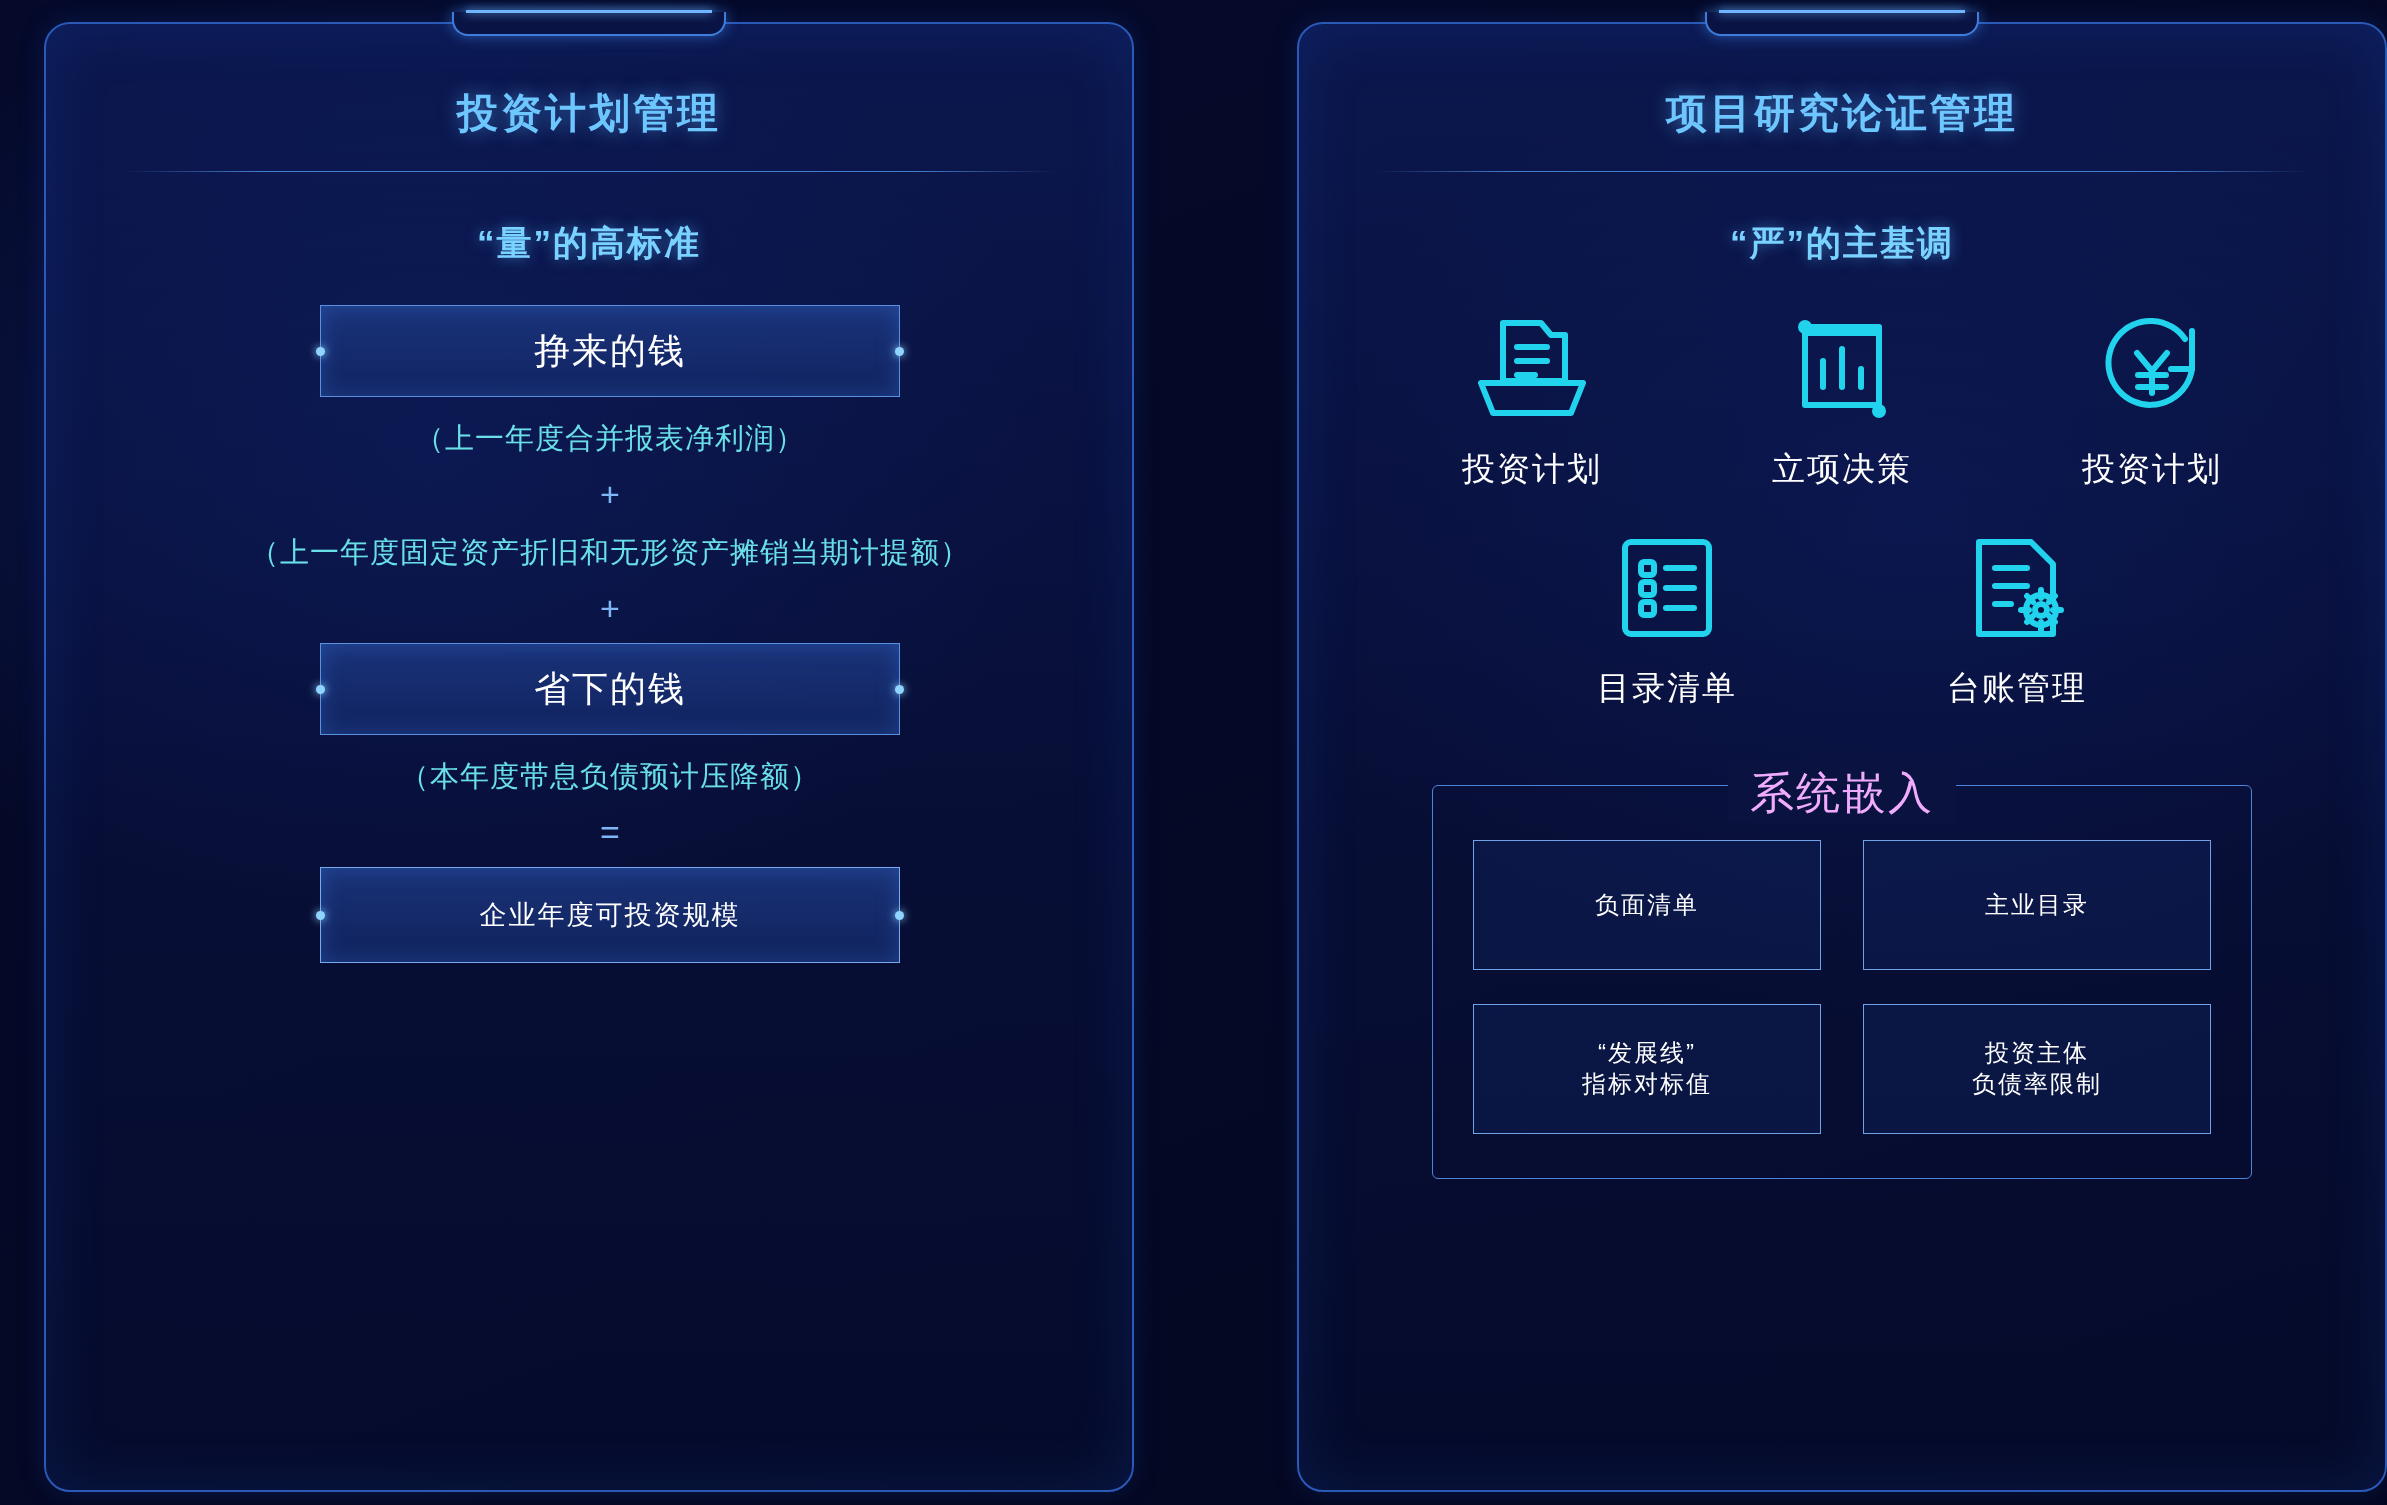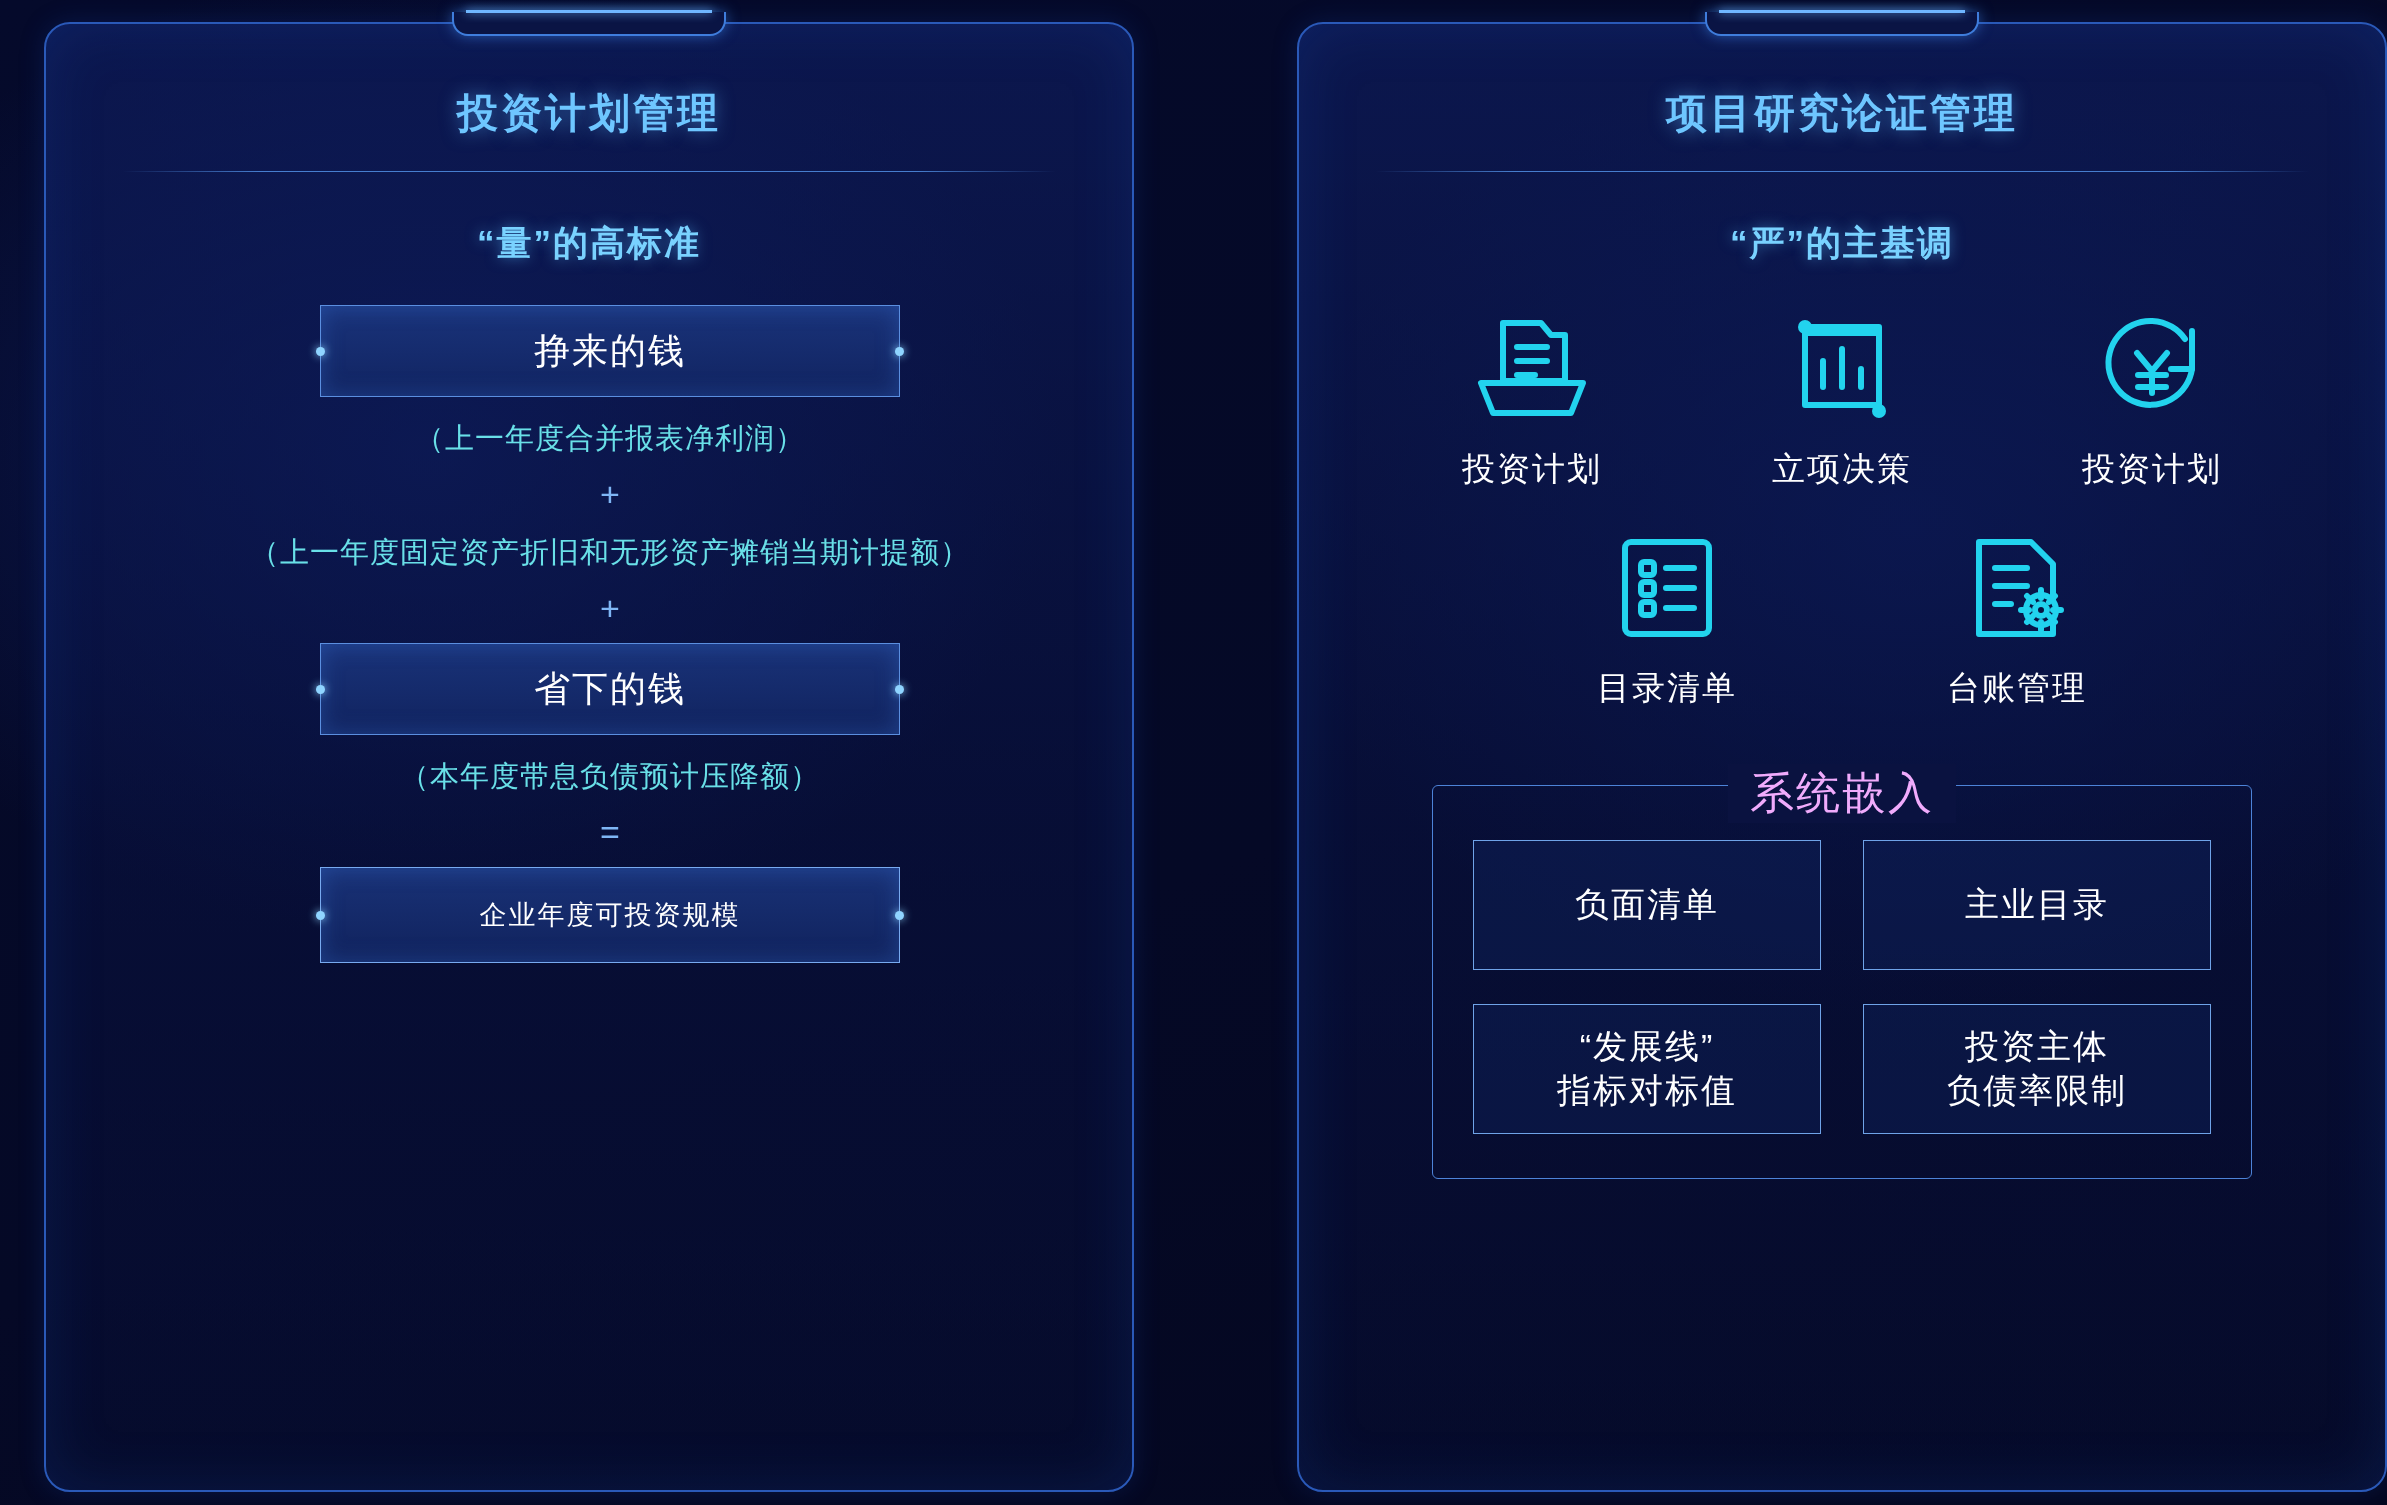--- a/index.html
+++ b/index.html
@@ -200,21 +200,21 @@
   }
   .embed-cell {
     border: 1px solid #6fa3e8;
     background: rgba(18,40,104,0.35);
     height: 128px;
     display: flex;
     flex-direction: column;
     align-items: center;
     justify-content: center;
     color: #ffffff;
-    font-size: 34px;
+    font-size: 24px;
     letter-spacing: 2px;
     line-height: 1.28;
     text-align: center;
   }
 </style>
 </head>
 <body>
 
 <div class="stage">
 

